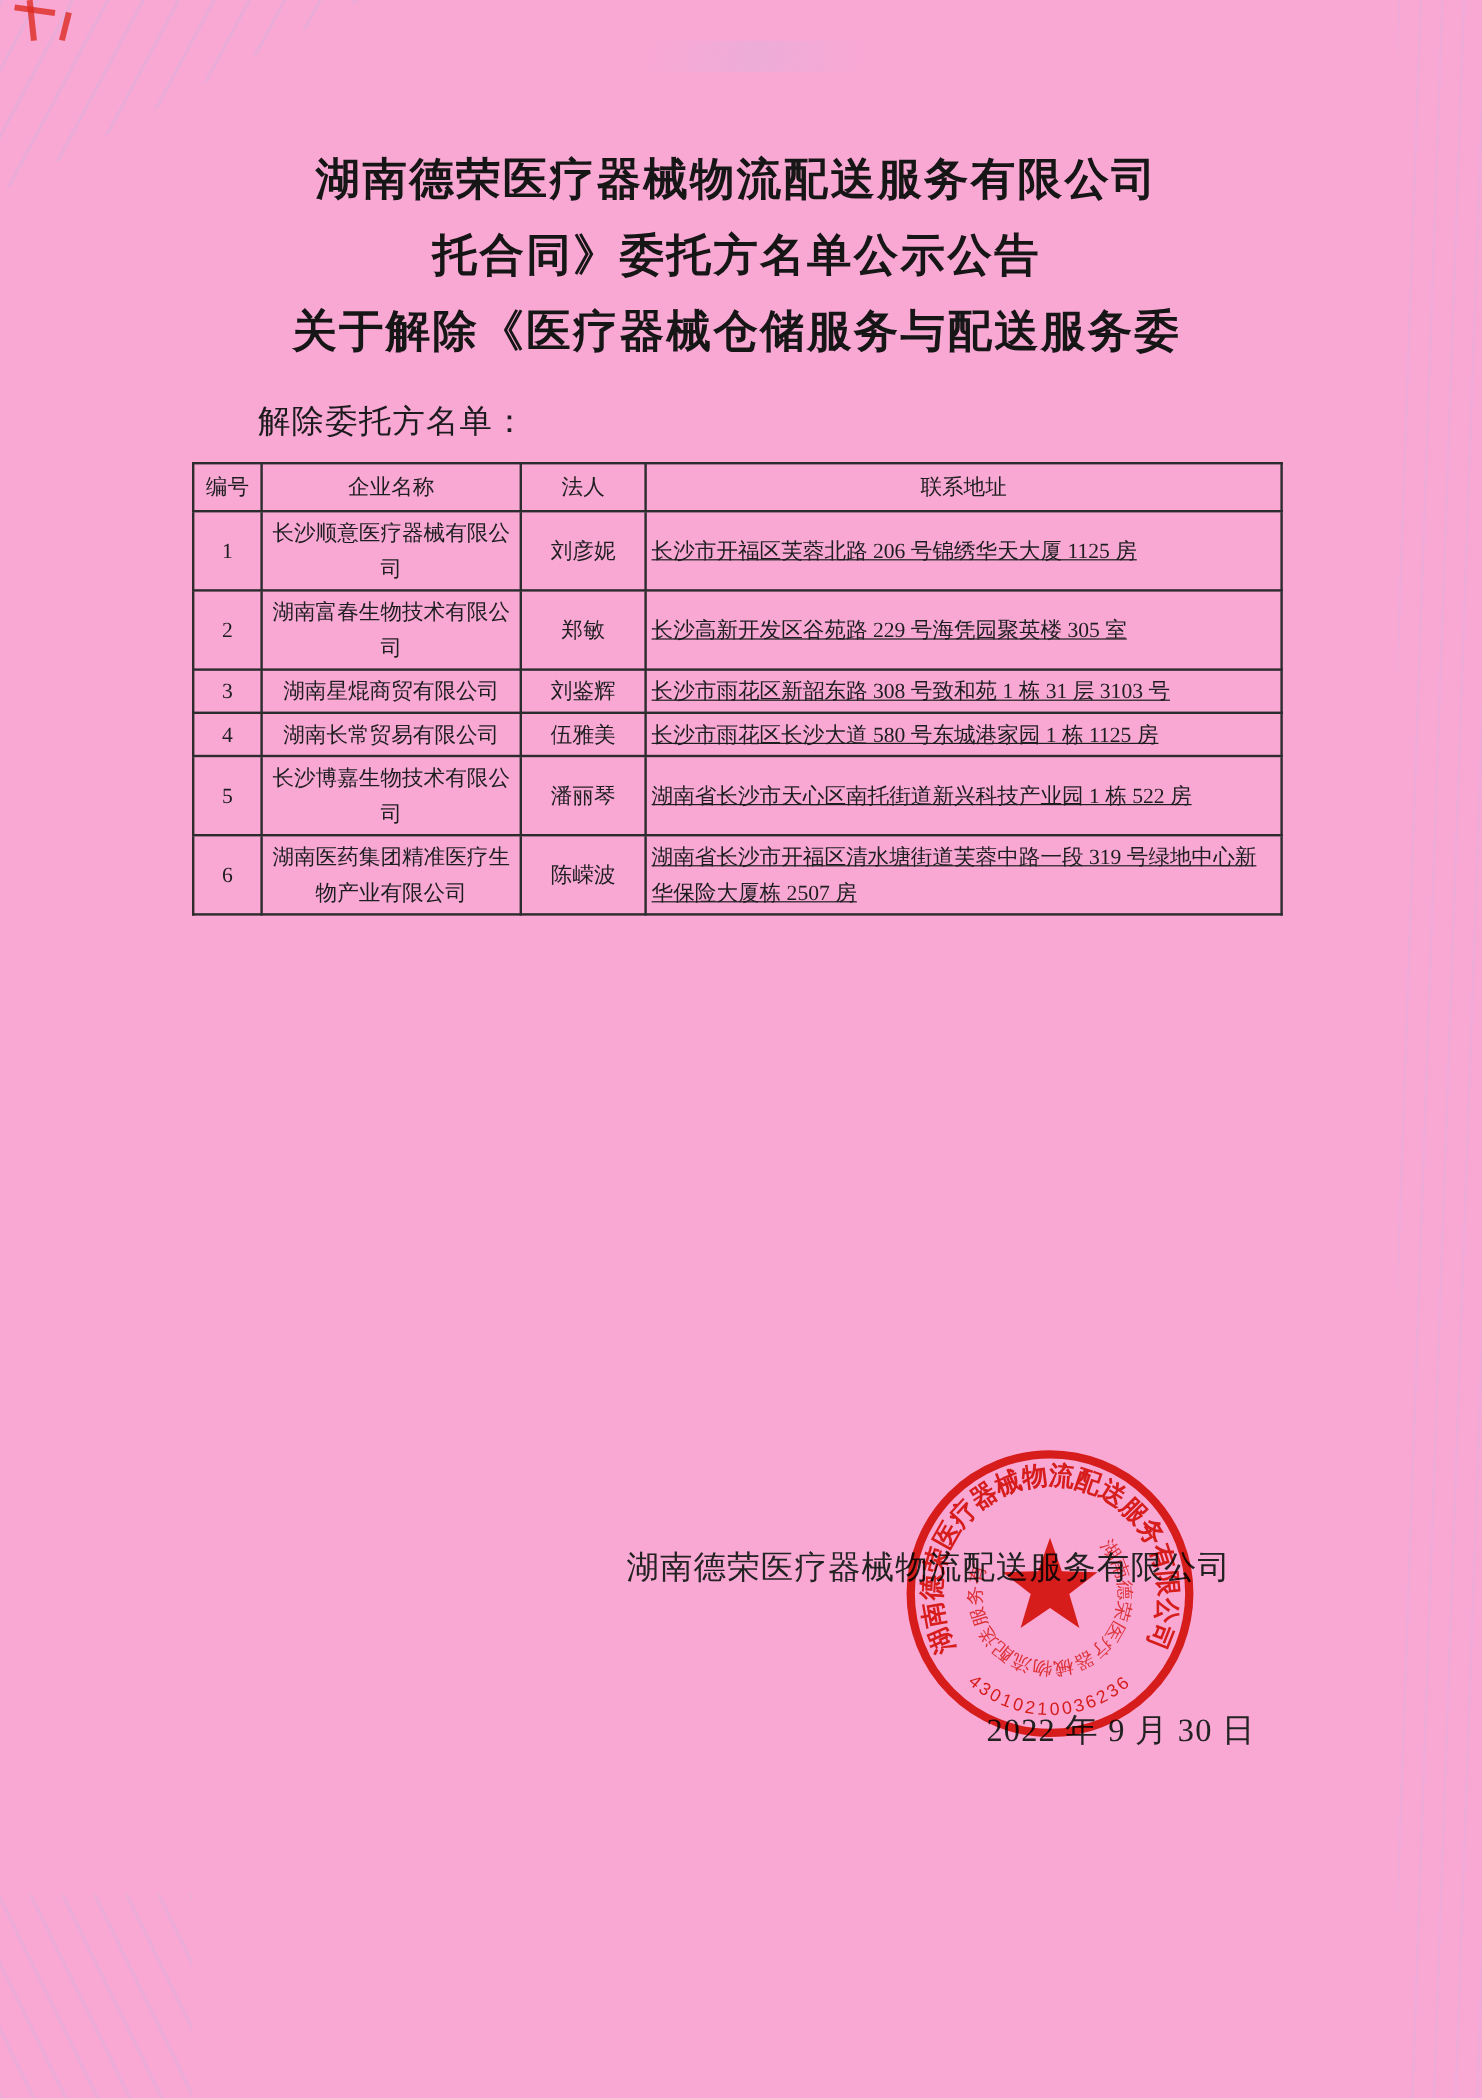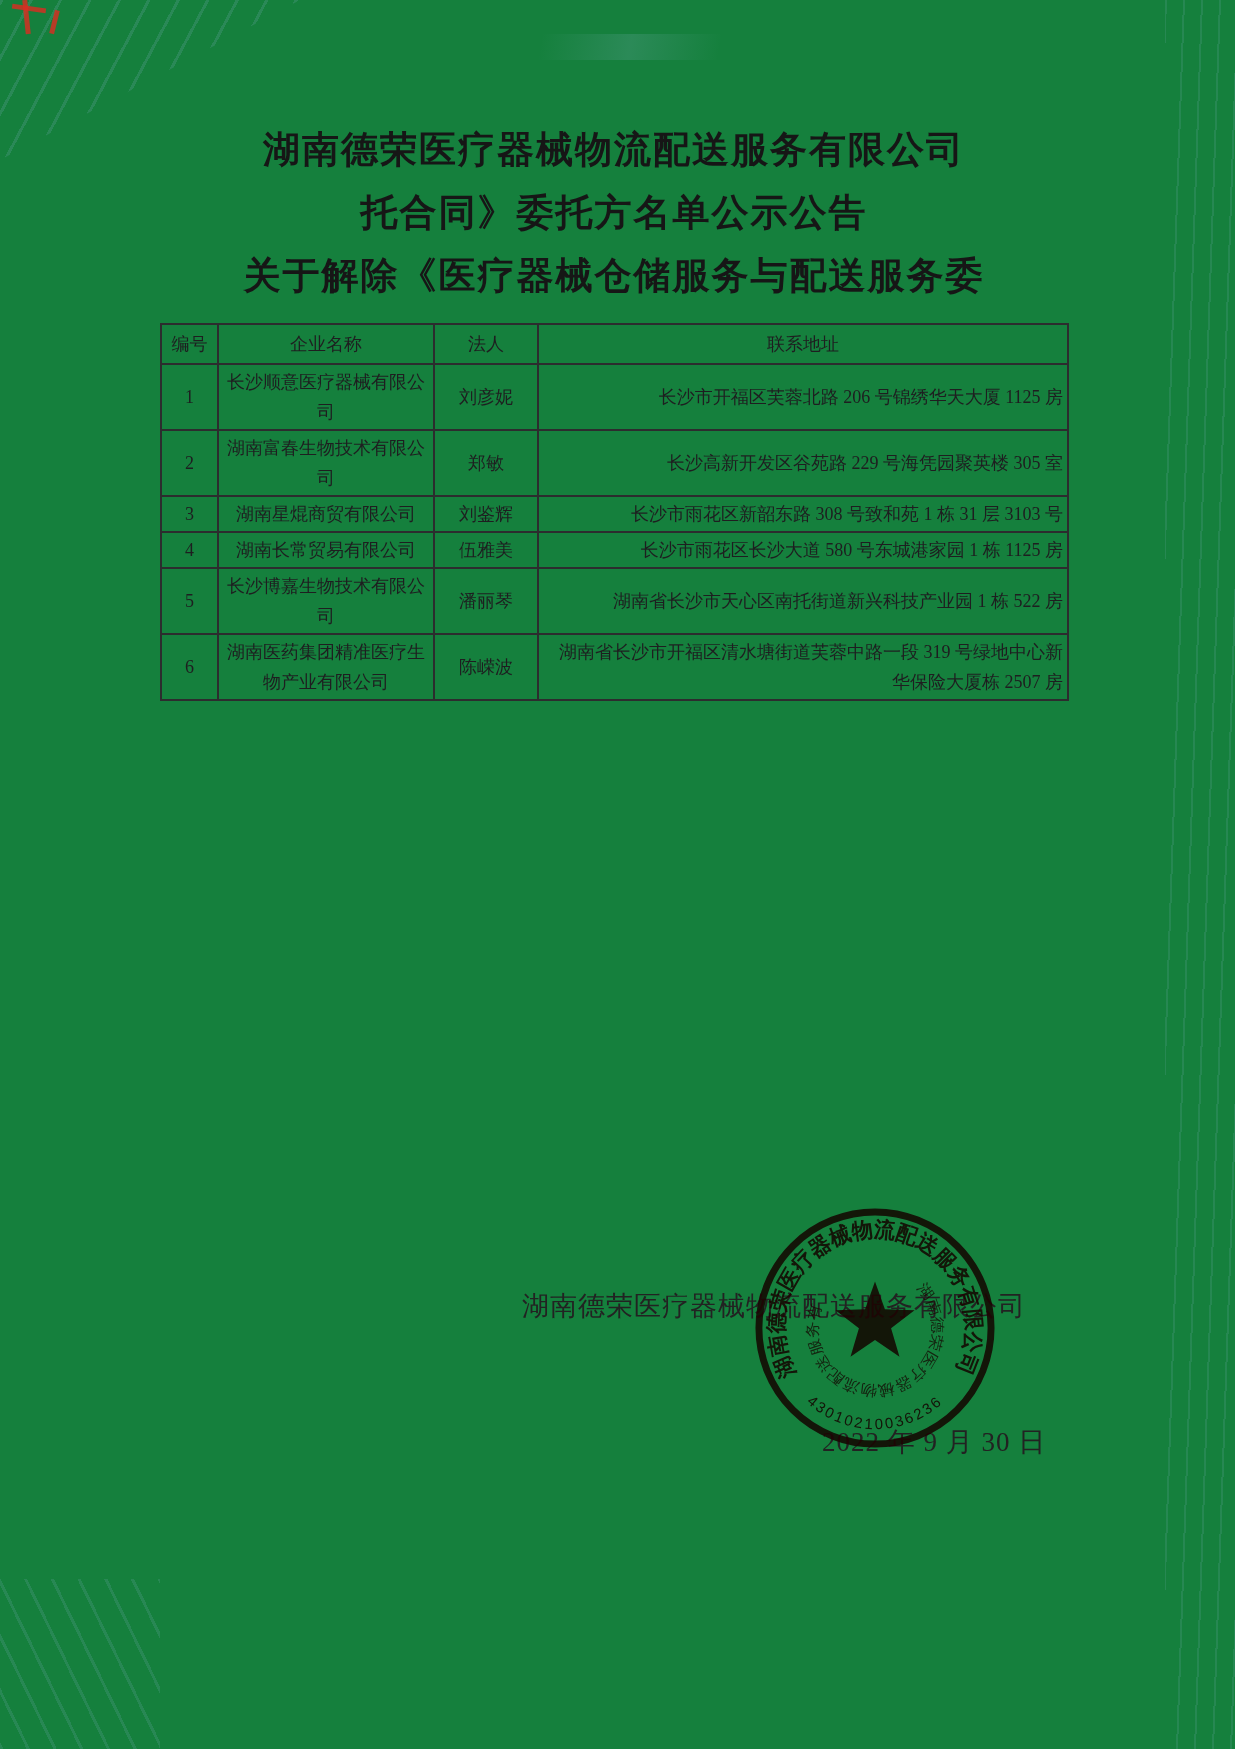--- a/index.html
+++ b/index.html
@@ -1,20 +1,20 @@
 <!DOCTYPE html>
 <html><head>
 <meta charset="utf-8">
 <style>
   * { margin:0; padding:0; box-sizing:border-box; }
   html,body { width:1235px; height:1749px; }
   body { background:#eef1f6; font-family:"Liberation Serif", serif; color:#1c1c1e; }
   .page {
     position:relative; width:1235px; height:1749px;
-    background:#15803d; overflow:hidden;
+    background:#f9a8d4; overflow:hidden;
   }
   
   .artifact { position:absolute; pointer-events:none; }
   .artifact.top-left {
     left:0; top:0; width:300px; height:160px; opacity:.55;
     background:
       repeating-linear-gradient(118deg, rgba(158,186,232,.28) 0 3px, transparent 3px 26px);
     clip-path:polygon(0 0, 100% 0, 0 100%);
   }
   .artifact.right-edge {
@@ -55,21 +55,21 @@
   table.roster th, table.roster td {
     border:2px solid #2c2c2e; font-weight:normal;
     padding:2px 4px; line-height:30px; vertical-align:middle;
   }
   table.roster th { height:40px; text-align:center; }
   col.c-no   { width:57px; }
   col.c-name { width:216px; }
   col.c-rep  { width:104px; }
   col.c-addr { width:530px; }
   td.no, td.rep, td.name { text-align:center; }
-  td.addr { text-align:right; padding-left:10px; padding-right:8px; }
+  td.addr { text-align:left; padding-left:10px; padding-right:8px;text-decoration:underline; }
 
   .signature { position:absolute; left:522px; top:1288px; font-size:27px; letter-spacing:1px; color:#222; }
   .date-line { position:absolute; left:822px; top:1424px; font-size:27px; letter-spacing:1px; color:#222; }
 
   .seal { position:absolute; left:751px; top:1204px; width:248px; height:248px; mix-blend-mode:multiply; }
   .seal svg { width:100%; height:100%; }
 </style>
 </head>
 <body>
 
@@ -85,20 +85,21 @@
 
   <div class="content">
 
     <div class="title">
       <div>湖南德荣医疗器械物流配送服务有限公司</div>
       <div>托合同》委托方名单公示公告</div>
       <div>关于解除《医疗器械仓储服务与配送服务委</div>
     </div>
 
 
+    <div class="list-label">解除委托方名单：</div>
 
     <table class="roster">
       <colgroup>
         <col class="c-no">
           <col class="c-name">
           <col class="c-rep">
           <col class="c-addr">
       </colgroup>
       <thead>
           <tr>

